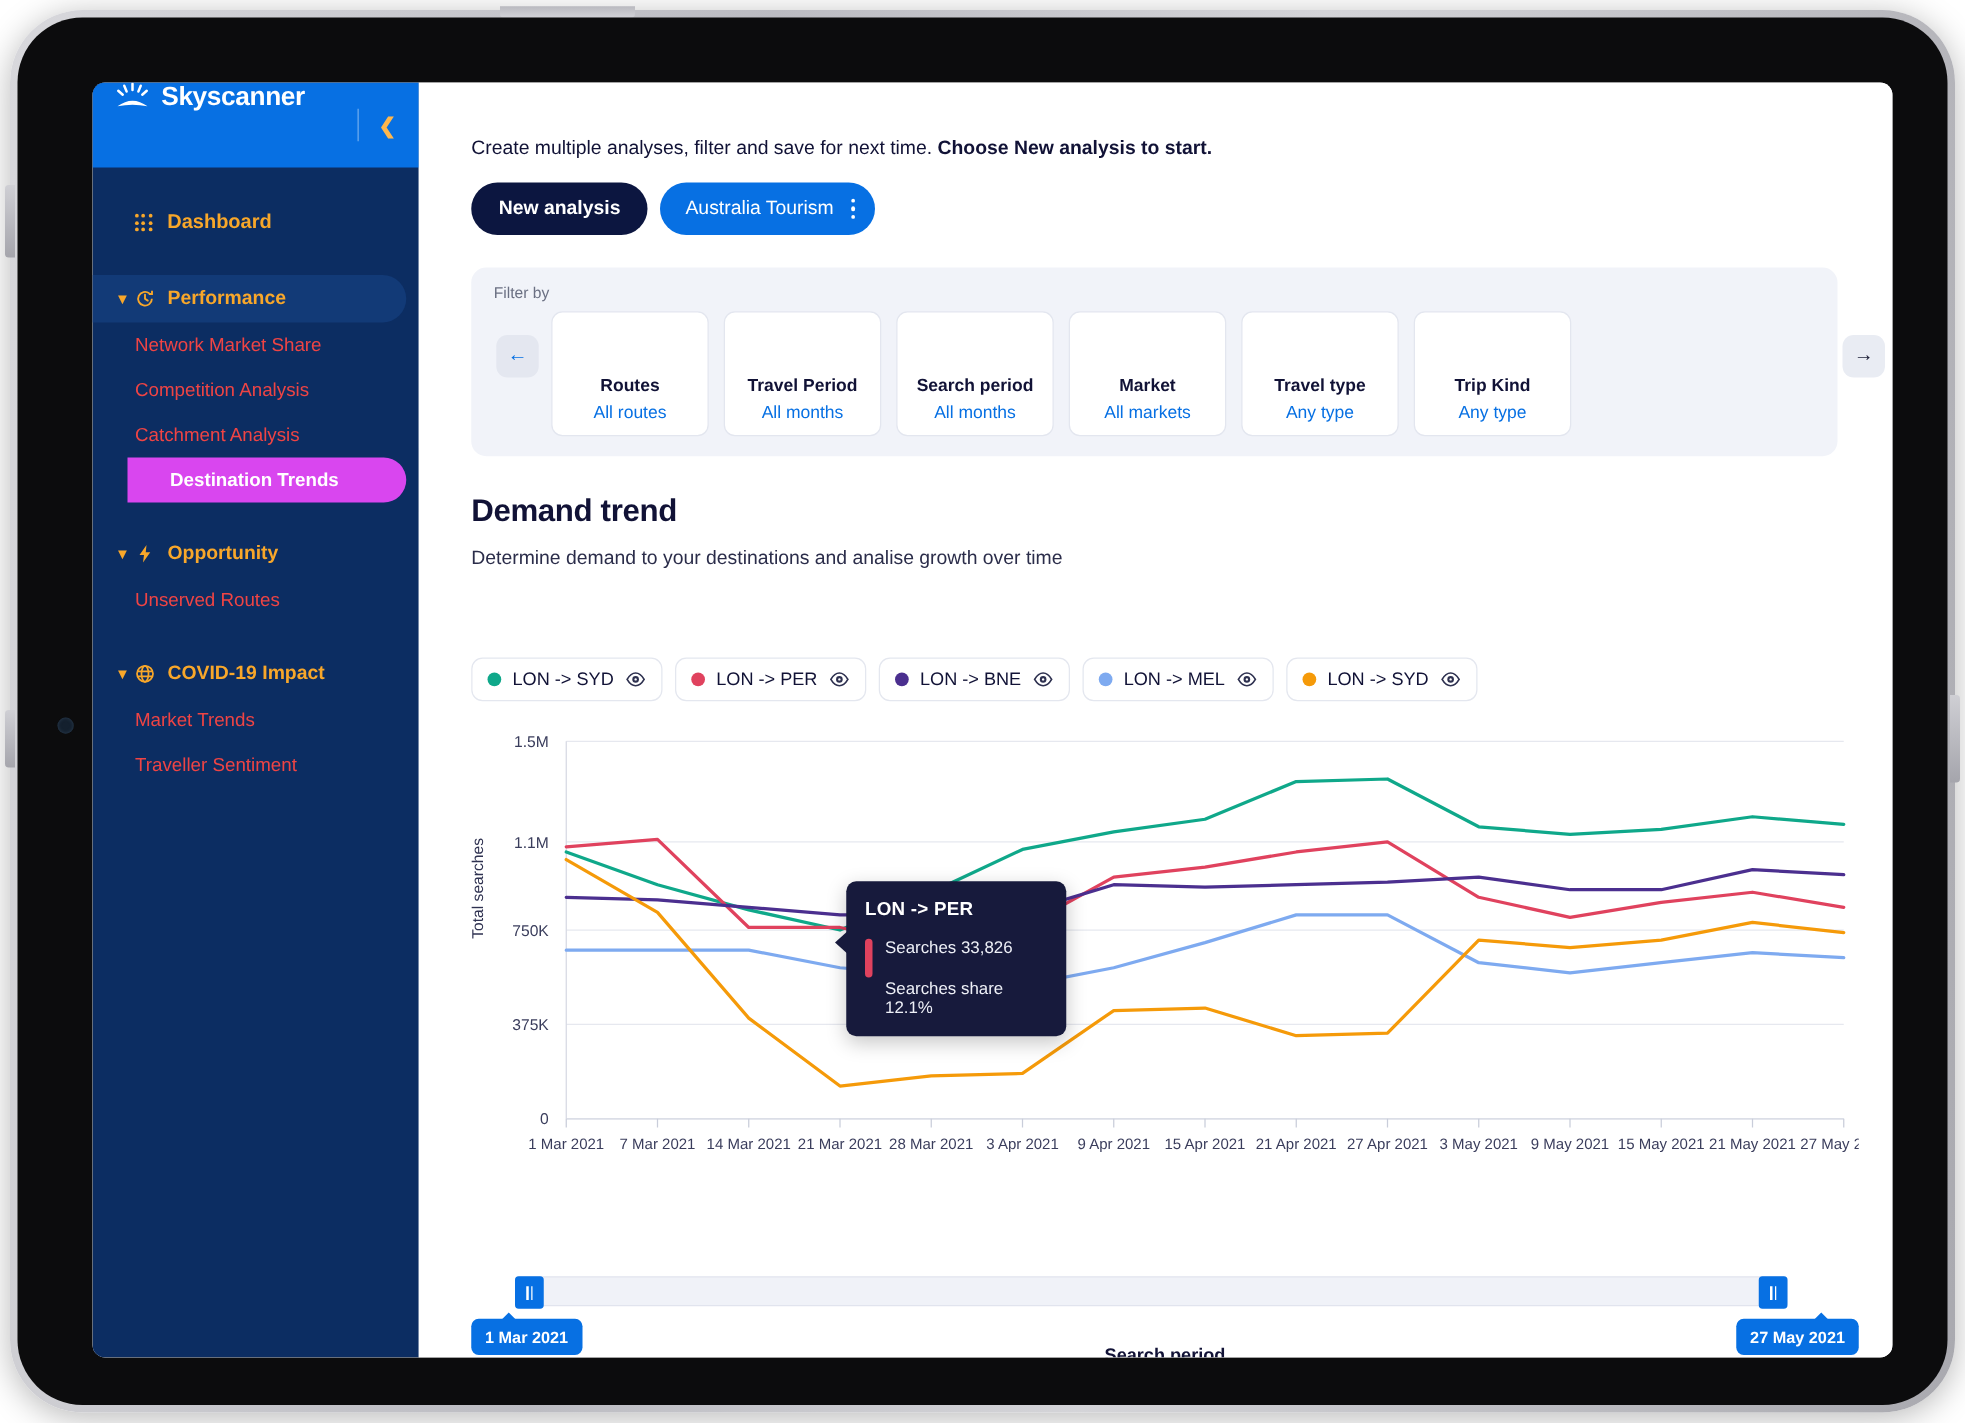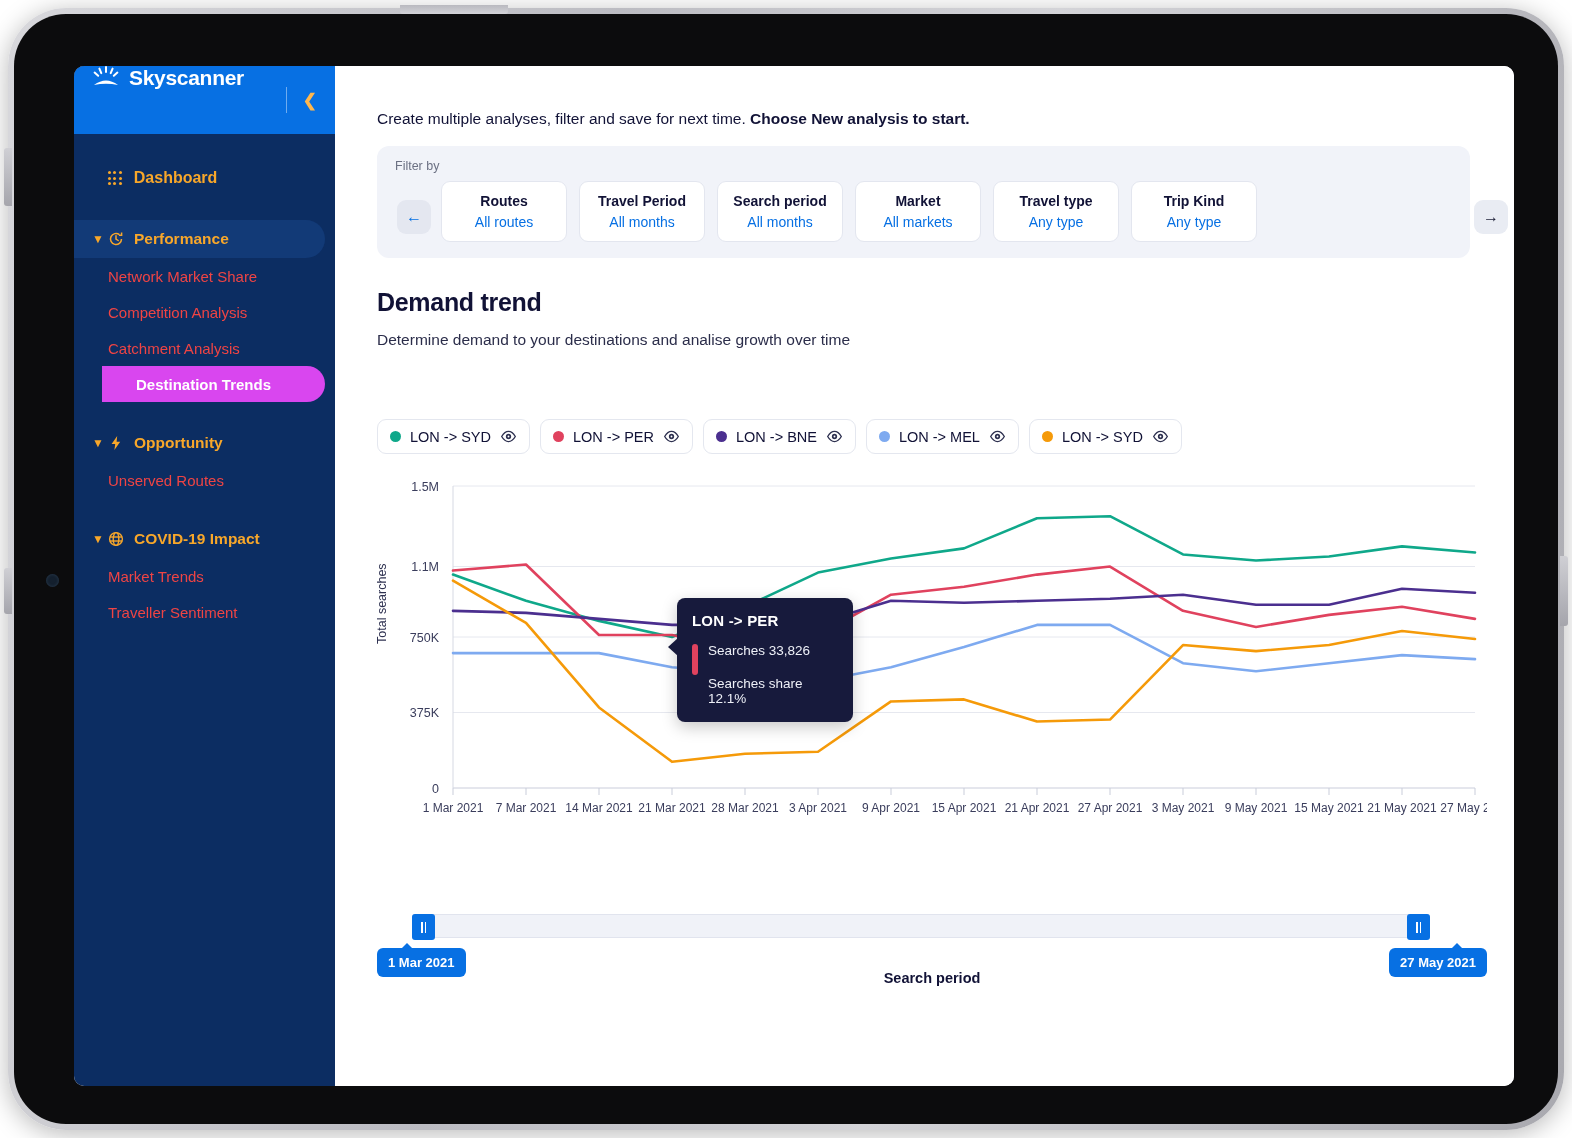--- a/index.html
+++ b/index.html
@@ -148,21 +148,21 @@
     padding: 13px 18px 16px 18px;
     position: relative; margin-bottom: 30px;
   }
   #filter-by-label { font-size: 12.5px; color: #6b7083; margin-bottom: 8px; }
   #filter-chips { display: flex; gap: 12px; padding-left: 46px; }
   .filter-card {
     background: #fff; border: 1px solid #e3e6ef; border-radius: 9px;
     min-width: 126px; padding: 11px 14px 11px;
     text-align: center; cursor: pointer;
   }
-  .filter-card .ftitle { font-size: 14px; font-weight: 700; color: #111236; }
+  .filter-card .ftitle { font-size: 14px; font-weight: 700; color: #111236; margin-top: 39px; }
   .filter-card .fvalue { font-size: 14px; color: #0770e3; margin-top: 5px; }
   .arrow-sq {
     position: absolute; width: 34px; height: 34px; border-radius: 9px;
     background: #e4e7f0; display: flex; align-items: center; justify-content: center;
     font-size: 16px; cursor: pointer;
   }
   #filter-arrow-left { left: 20px; top: 54px; color: #0770e3; }
   #filter-arrow-right { right: -38px; top: 54px; color: #1b1d35; background:#e9ecf3; }
 
   
@@ -366,20 +366,31 @@
         </nav>
         <div id="active-notch" style="top: 292px;"></div>
       </aside>
 
       <main id="main">
 
         <p id="intro-line">
           <span>Create multiple analyses, filter and save for next time. </span><b>Choose New analysis to start.</b>
         </p>
 
+        <div id="analysis-row">
+          <button id="new-analysis-btn">New analysis</button>
+          <button id="saved-analysis-chip">
+            <span>Australia Tourism</span>
+            <span class="kebab">
+                <i></i>
+                <i></i>
+                <i></i>
+              </span>
+          </button>
+        </div>
 
         <section id="filter-bar">
           <div id="filter-by-label">Filter by</div>
           <div class="arrow-sq" id="filter-arrow-left">←</div>
           <div id="filter-chips">
             <div class="filter-card">
               <div class="ftitle">Routes</div>
               <div class="fvalue">All routes</div>
             </div>
             <div class="filter-card">

